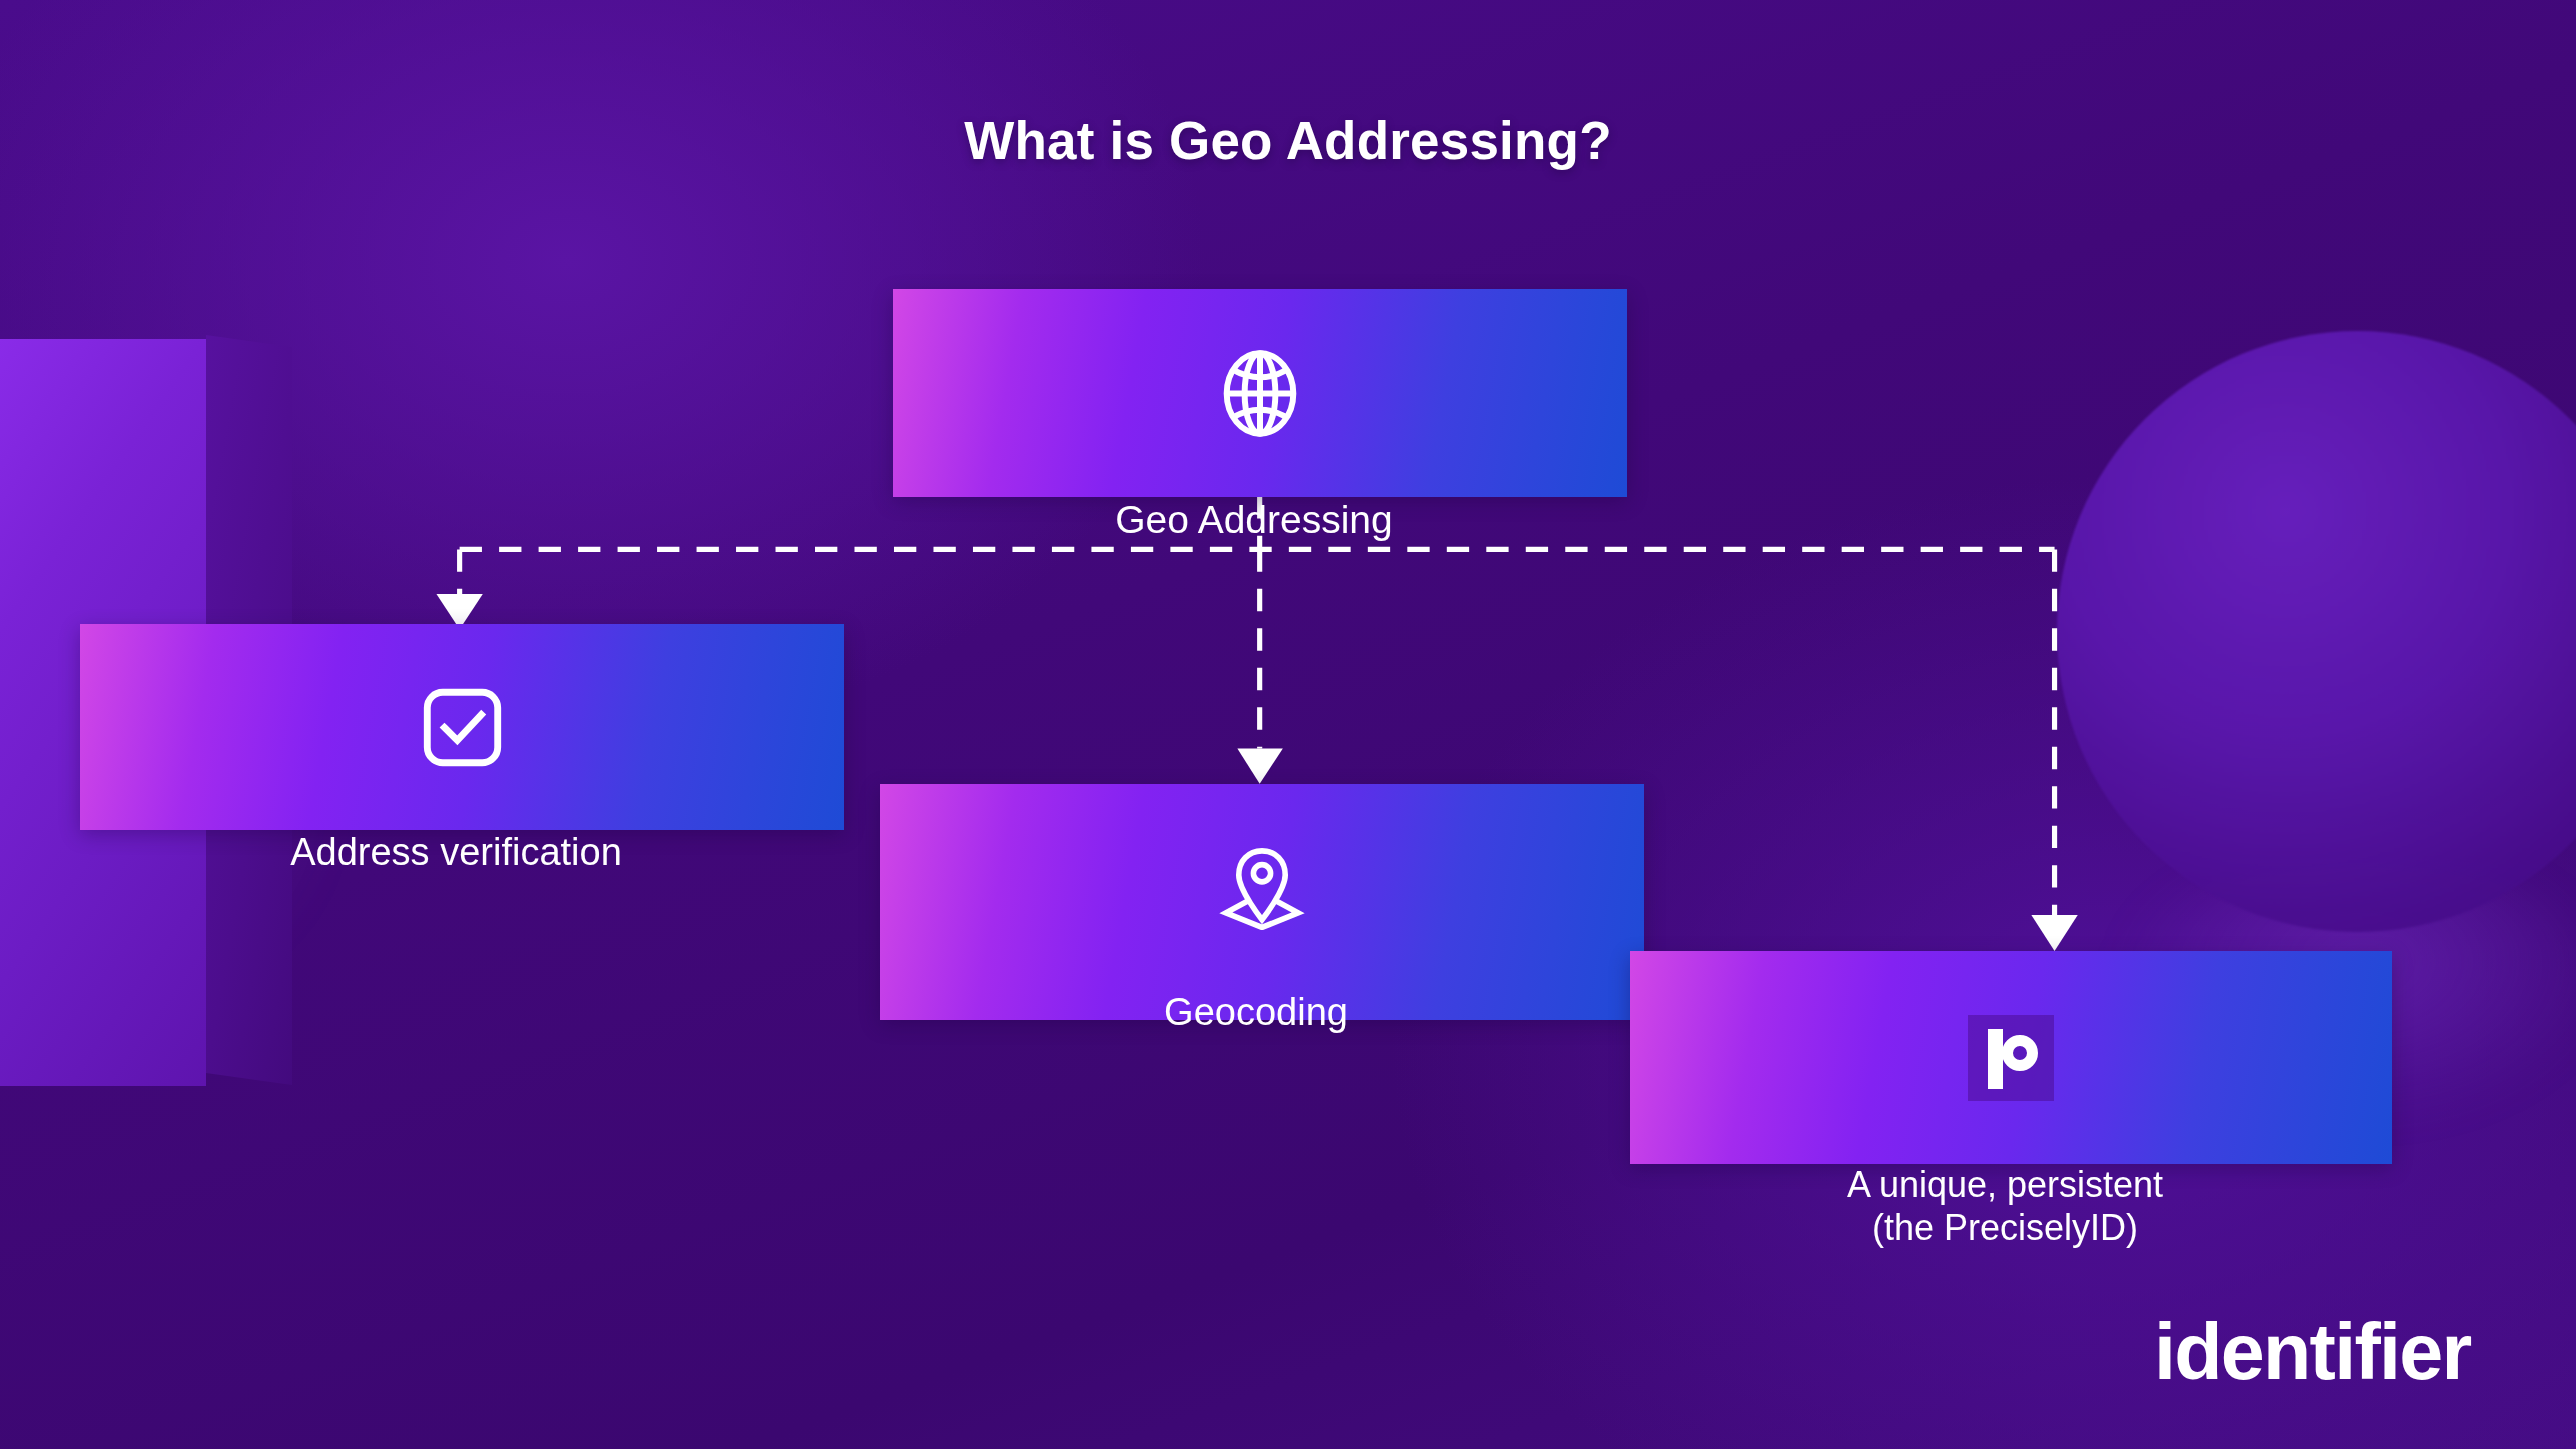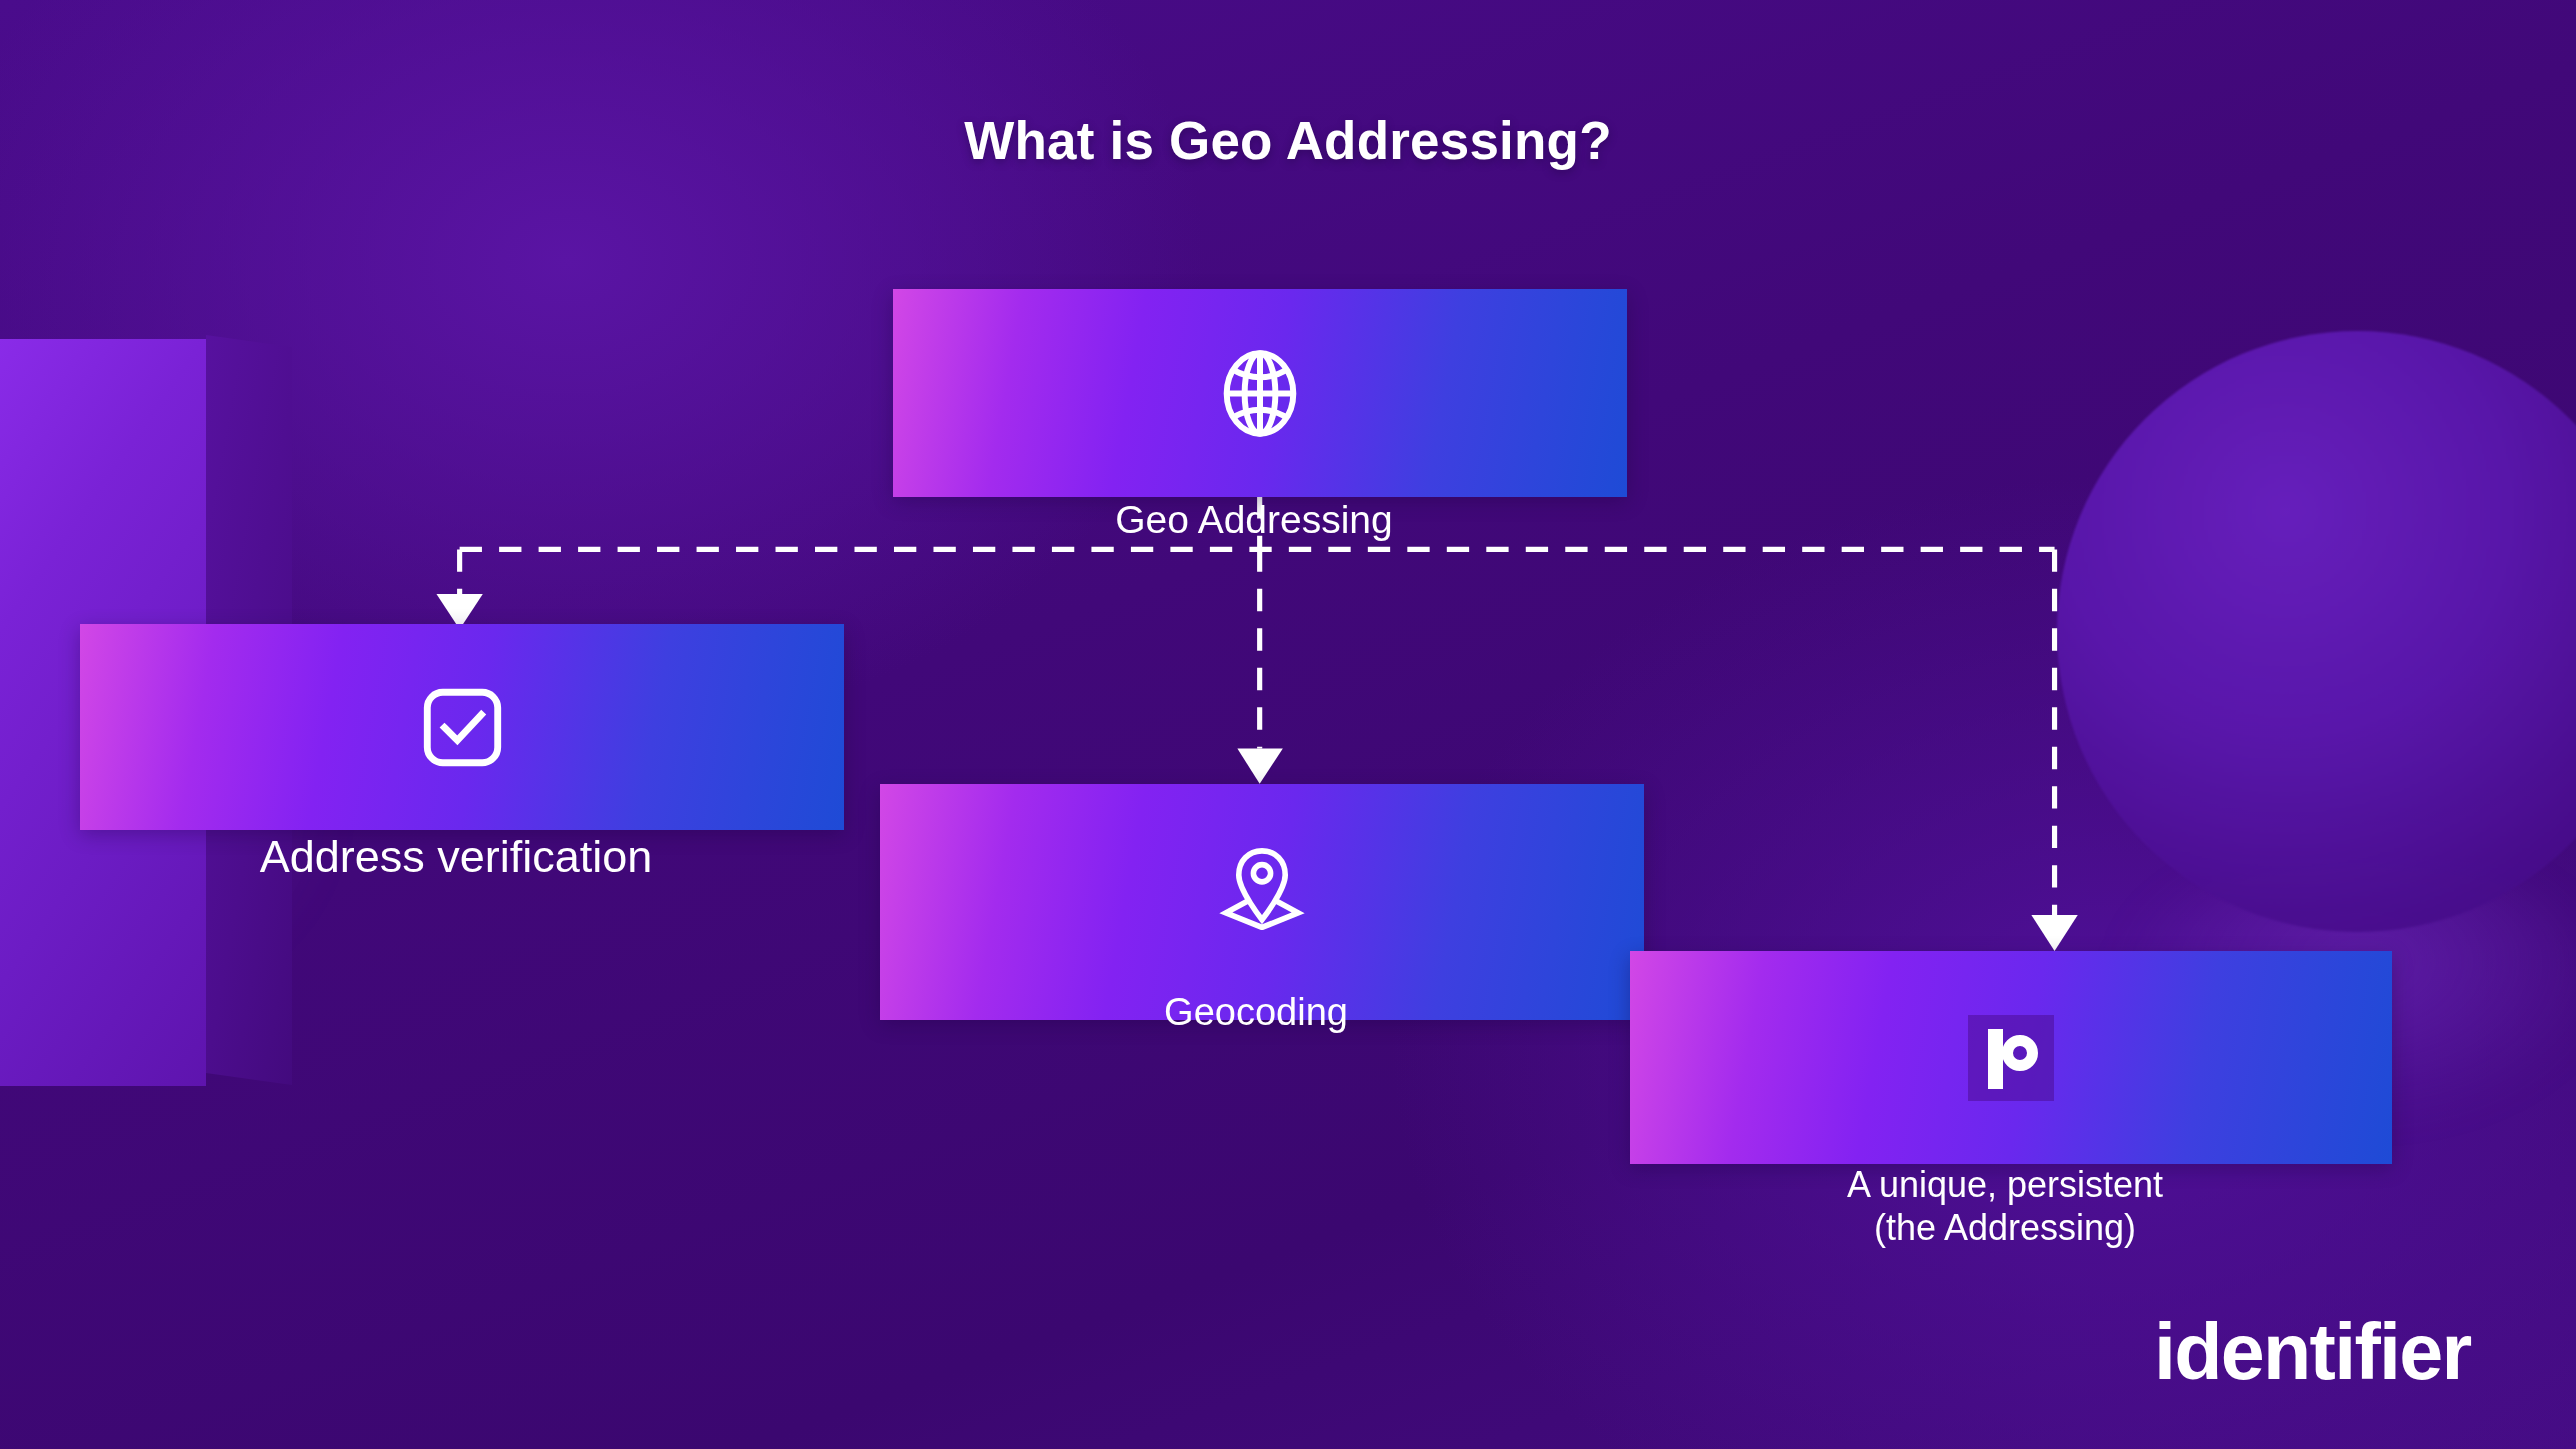--- a/index.html
+++ b/index.html
@@ -115,21 +115,21 @@
     left: 893px; top: 289px; width: 734px; height: 208px;
   }
   #card-geo-addressing .card-icon { width: 155px; height: 208px; }
   #card-geo-addressing .card-label { font-size: 39px; }
 
   
   #card-address-verification {
     left: 80px; top: 624px; width: 764px; height: 206px;
   }
   #card-address-verification .card-icon { width: 150px; height: 206px; }
-  #card-address-verification .card-label { font-size: 45px; }
+  #card-address-verification .card-label { font-size: 38px; }
 
   
   #card-geocoding {
     left: 880px; top: 784px; width: 764px; height: 236px;
   }
   #card-geocoding .card-icon { width: 155px; height: 206px; }
   #card-geocoding .card-label { font-size: 38px; }
 
   
   #card-precisely-id {
@@ -234,21 +234,21 @@
 
   <div class="card" id="card-precisely-id">
     <div class="card-icon">
       <div class="p-mark-box">
         <div class="p-mark-stem"></div>
         <div class="p-mark-ring"></div>
       </div>
     </div>
     <div class="card-label">
       <span>A unique, persistent</span>
-      <span>(the Addressing)</span>
+      <span>(the PreciselyID)</span>
     </div>
   </div>
 
   <div style="position:absolute;left:2154px;top:1312px;width:404px;height:103px;overflow:hidden;">
     <span style="display:block;color:#FFFFFF;font-size:79px;font-weight:700;letter-spacing:-1.7px;line-height:1;">identifier</span>
   </div>
 
 </div>
 
 

